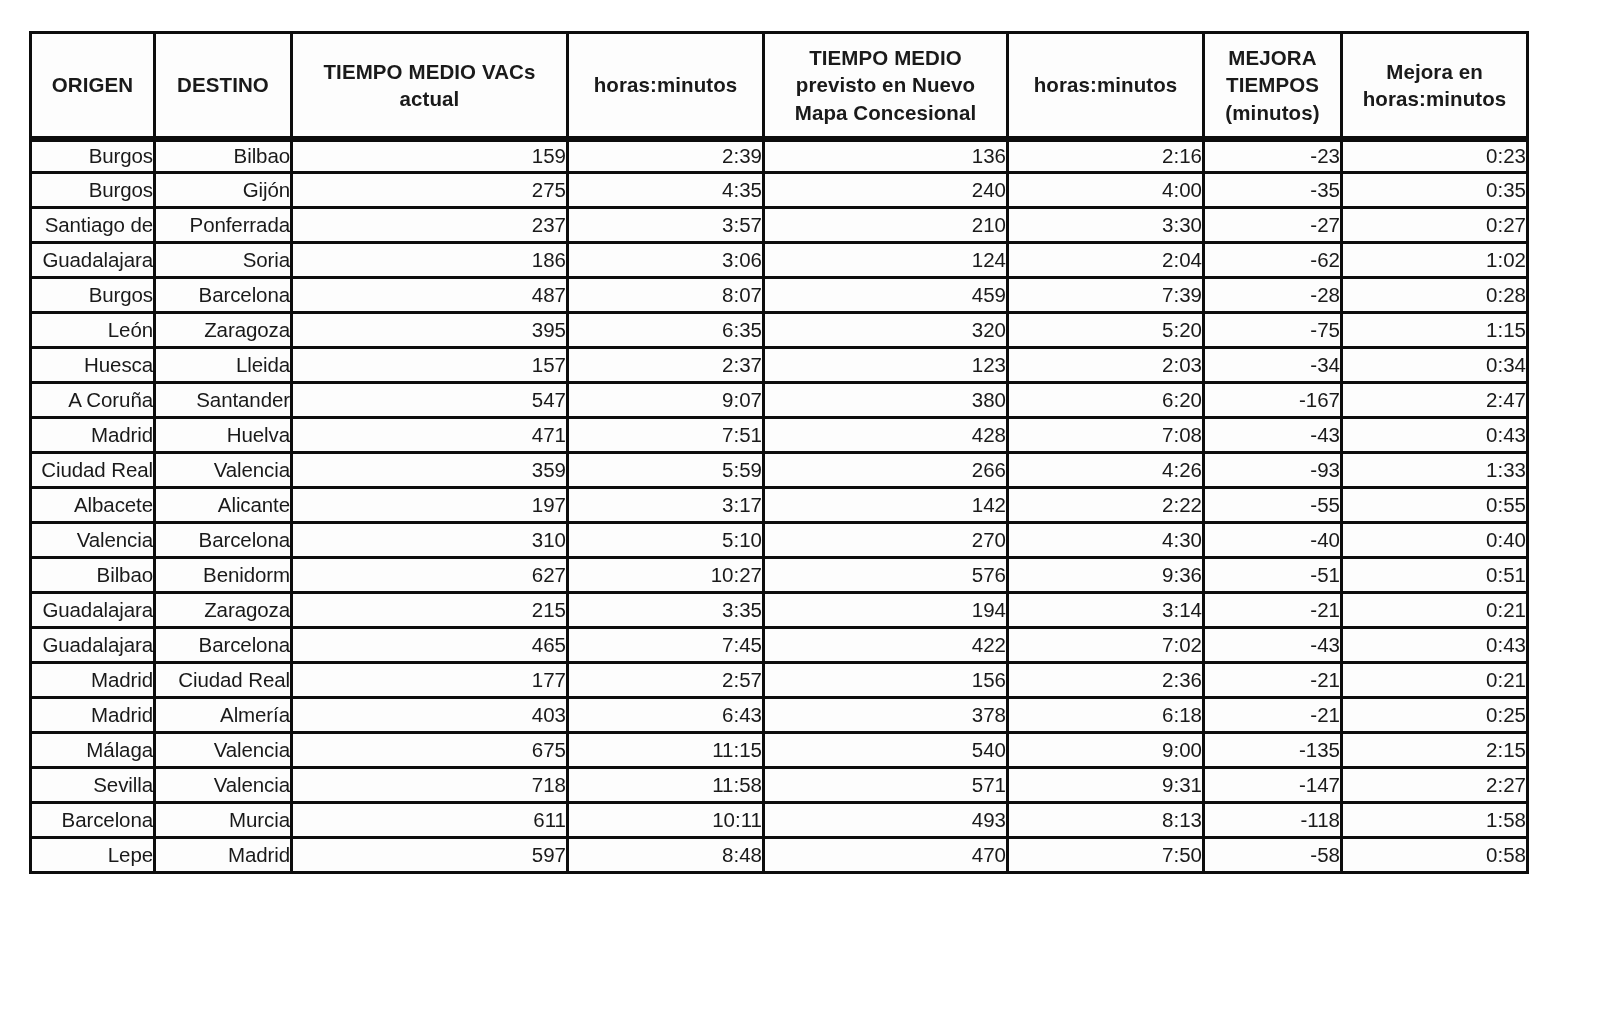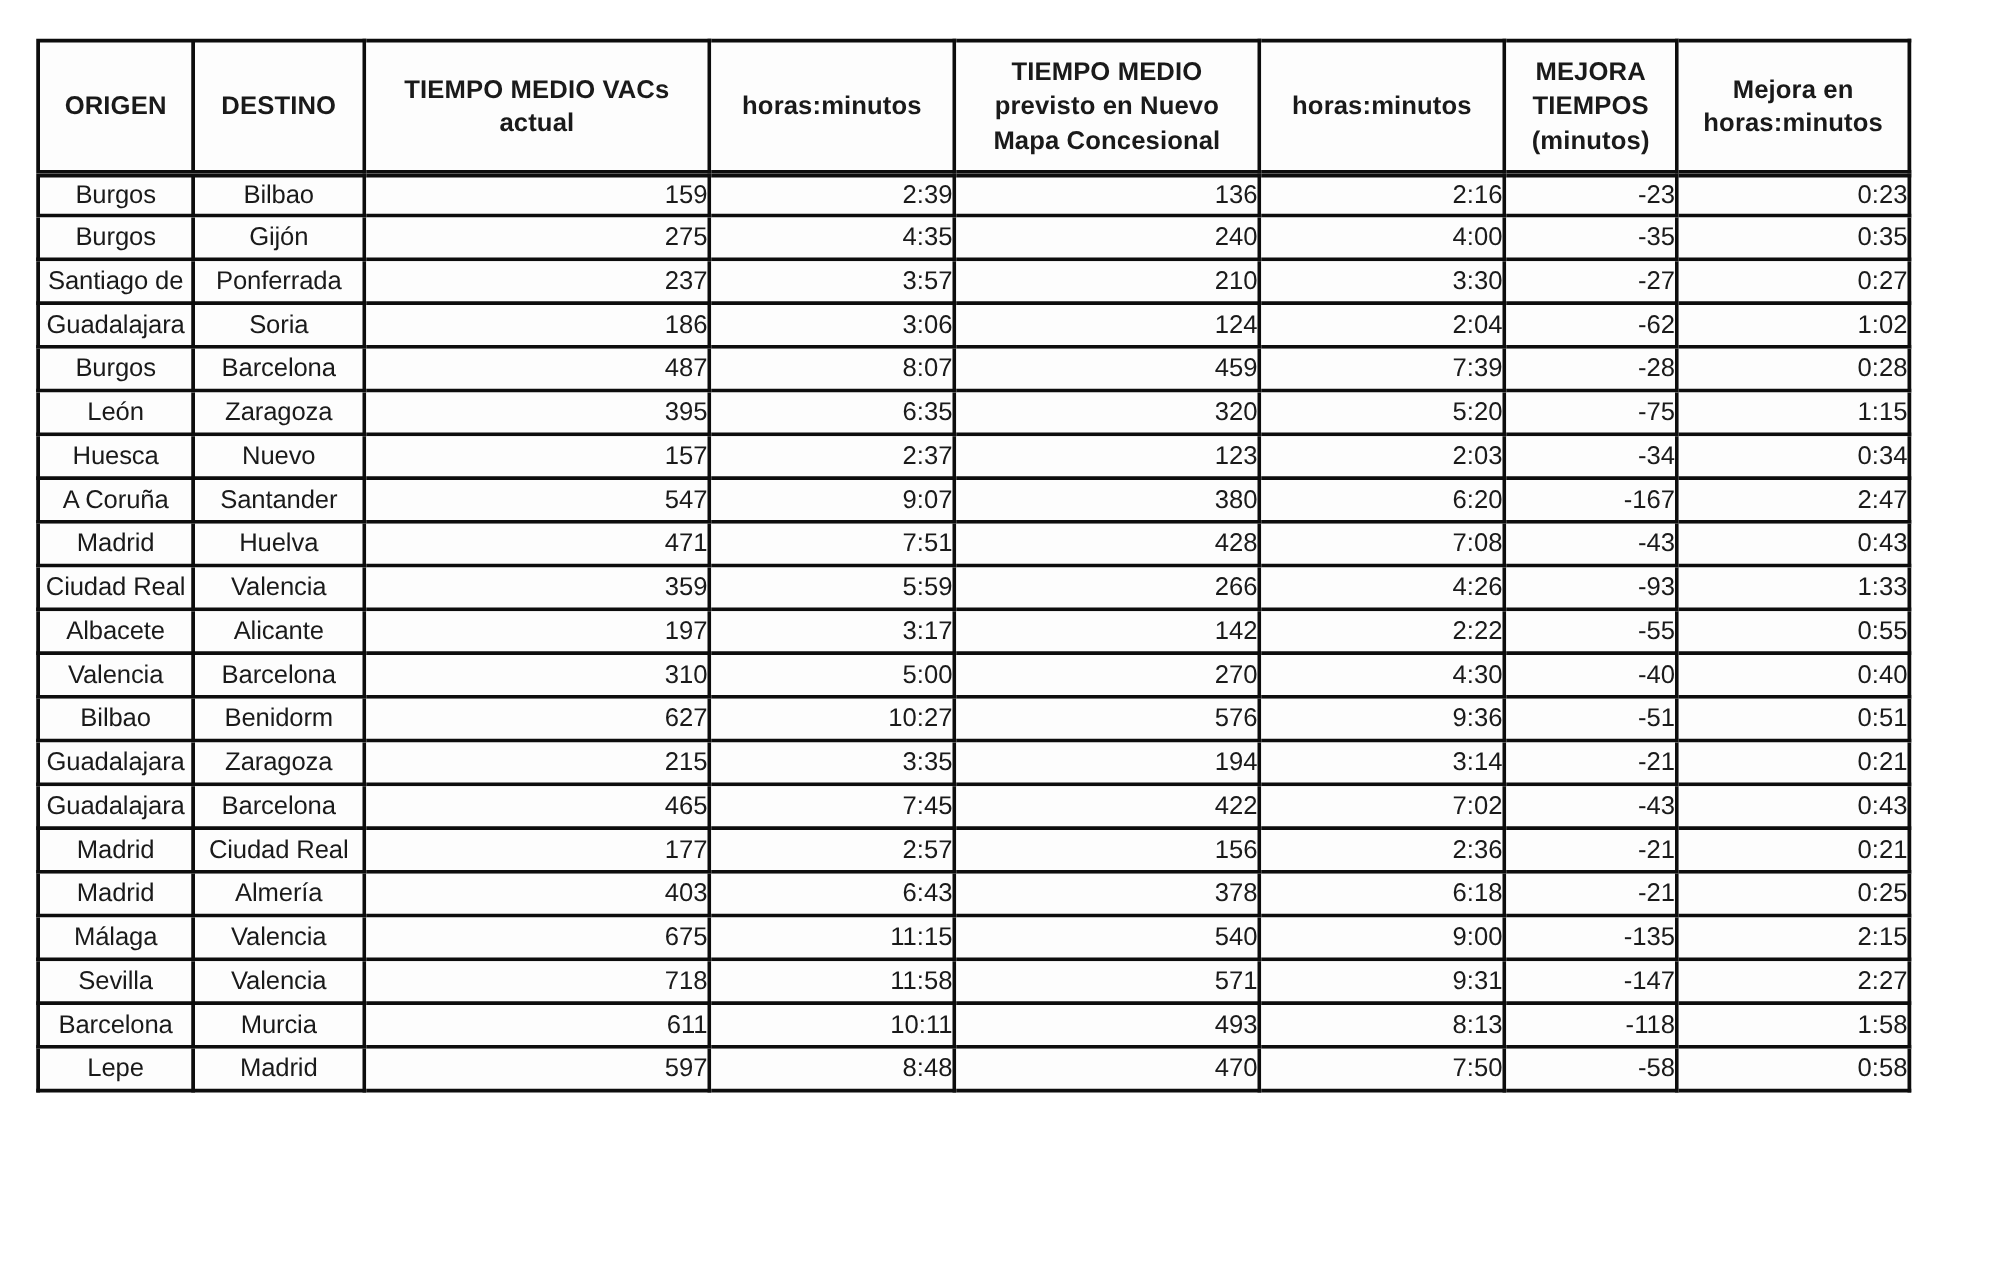--- a/index.html
+++ b/index.html
@@ -61,21 +61,21 @@
   }
   thead th .hl { display: block; }
 
   tbody td {
     height: 35px;
     font-size: 20.5px;
     line-height: 1.1;
   }
 
   td.txt {
-    text-align: center;
+    text-align: right;
     padding: 0 4px 0 5px;
     font-weight: 400;
     letter-spacing: -0.1px;
     white-space: nowrap;
     overflow: hidden;
   }
   td.num {
     text-align: right;
     padding: 0 7px 0 4px;
     font-weight: 400;
@@ -197,21 +197,21 @@
           <td class="txt">Zaragoza</td>
           <td class="num">395</td>
           <td class="num">6:35</td>
           <td class="num">320</td>
           <td class="num">5:20</td>
           <td class="num">-75</td>
           <td class="num">1:15</td>
         </tr>
         <tr>
           <td class="txt">Huesca</td>
-          <td class="txt">Nuevo</td>
+          <td class="txt">Lleida</td>
           <td class="num">157</td>
           <td class="num">2:37</td>
           <td class="num">123</td>
           <td class="num">2:03</td>
           <td class="num">-34</td>
           <td class="num">0:34</td>
         </tr>
         <tr>
           <td class="txt">A Coruña</td>
           <td class="txt">Santander</td>
@@ -249,21 +249,21 @@
           <td class="num">3:17</td>
           <td class="num">142</td>
           <td class="num">2:22</td>
           <td class="num">-55</td>
           <td class="num">0:55</td>
         </tr>
         <tr>
           <td class="txt">Valencia</td>
           <td class="txt">Barcelona</td>
           <td class="num">310</td>
-          <td class="num">5:00</td>
+          <td class="num">5:10</td>
           <td class="num">270</td>
           <td class="num">4:30</td>
           <td class="num">-40</td>
           <td class="num">0:40</td>
         </tr>
         <tr>
           <td class="txt">Bilbao</td>
           <td class="txt">Benidorm</td>
           <td class="num">627</td>
           <td class="num">10:27</td>

